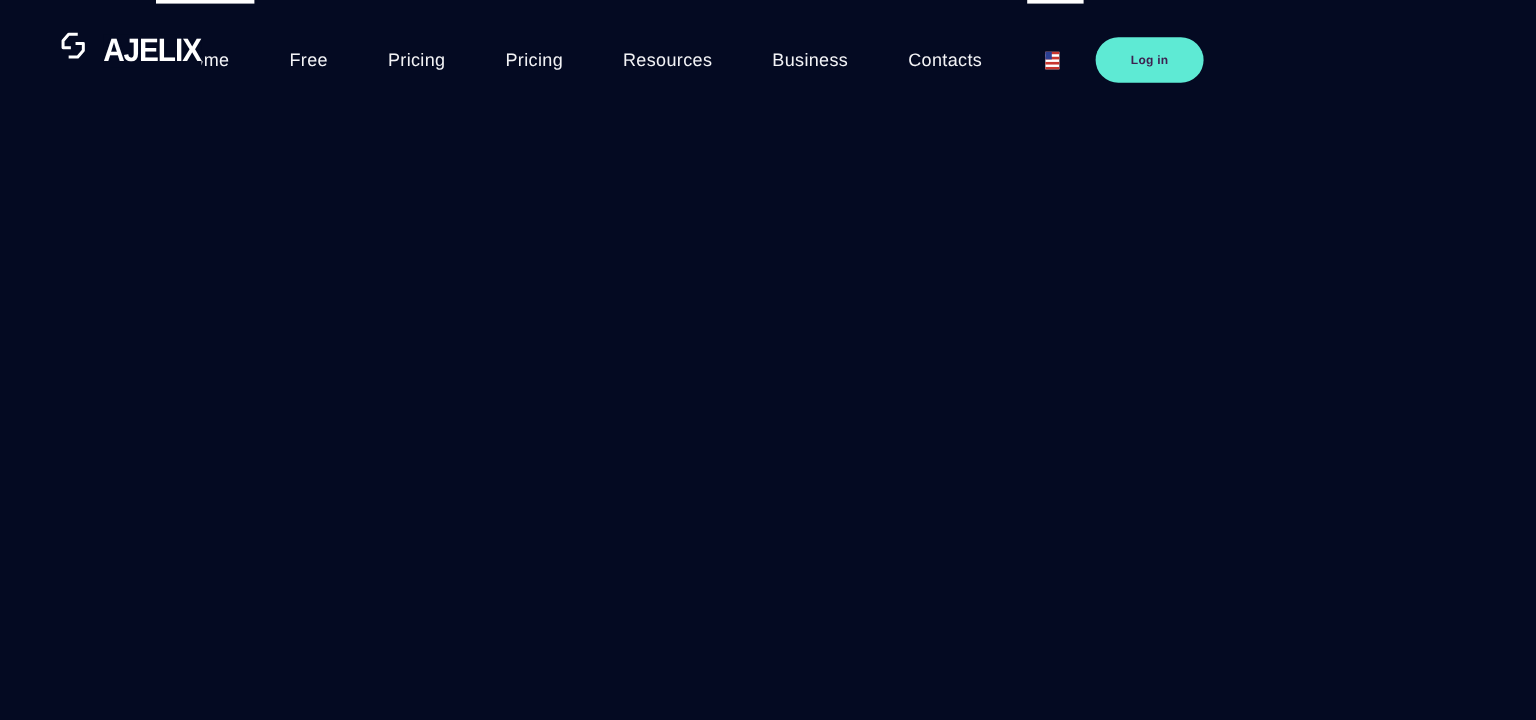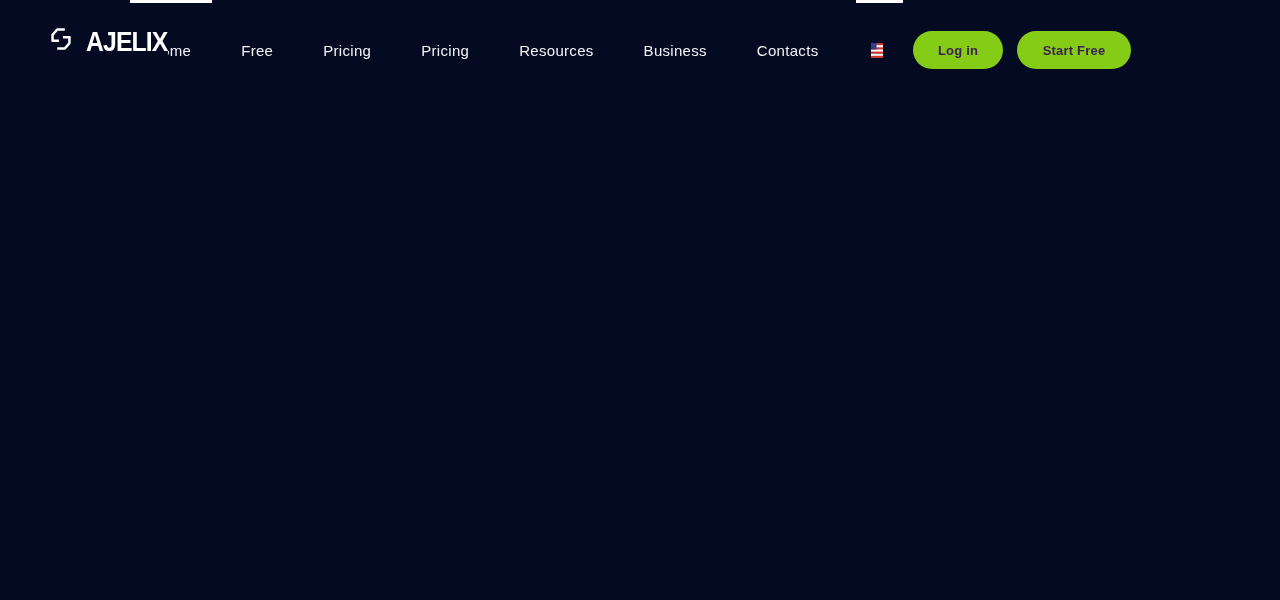--- a/index.html
+++ b/index.html
@@ -83,24 +83,24 @@
     padding: 0;
     cursor: pointer;
   }
 
   .btn {
     position: absolute;
     top: 31px;
     height: 38px;
     border: none;
     border-radius: 19px;
-    background: #84cc16;
+    background: #5eead4;
     color: #3e2150;
     font-family: "Liberation Sans", "DejaVu Sans", sans-serif;
-    font-size: 13px;
+    font-size: 10px;
     font-weight: 700;
     letter-spacing: 0.2px;
     cursor: pointer;
     display: flex;
     align-items: center;
     justify-content: center;
   }
   .btn.login { left: 913px; width: 90px; }
   .btn.start { left: 1017px; width: 114px; }
 
@@ -146,17 +146,16 @@
         <rect x="0" y="0" width="12" height="2.2" fill="#c8362f"></rect>
         <rect x="0" y="4.3" width="12" height="2.2" fill="#c8362f"></rect>
         <rect x="0" y="8.6" width="12" height="2.2" fill="#c8362f"></rect>
         <rect x="0" y="12.8" width="12" height="2.2" fill="#c8362f"></rect>
         <rect x="0" y="0" width="5.5" height="6.5" fill="#2b3f92"></rect>
       </svg>
     </span>
   </button>
 
   <button class="btn login">Log in</button>
-  <button class="btn start">Start Free</button>
 
 </div>
 
 <div class="hero"></div>
 
 </body></html>

